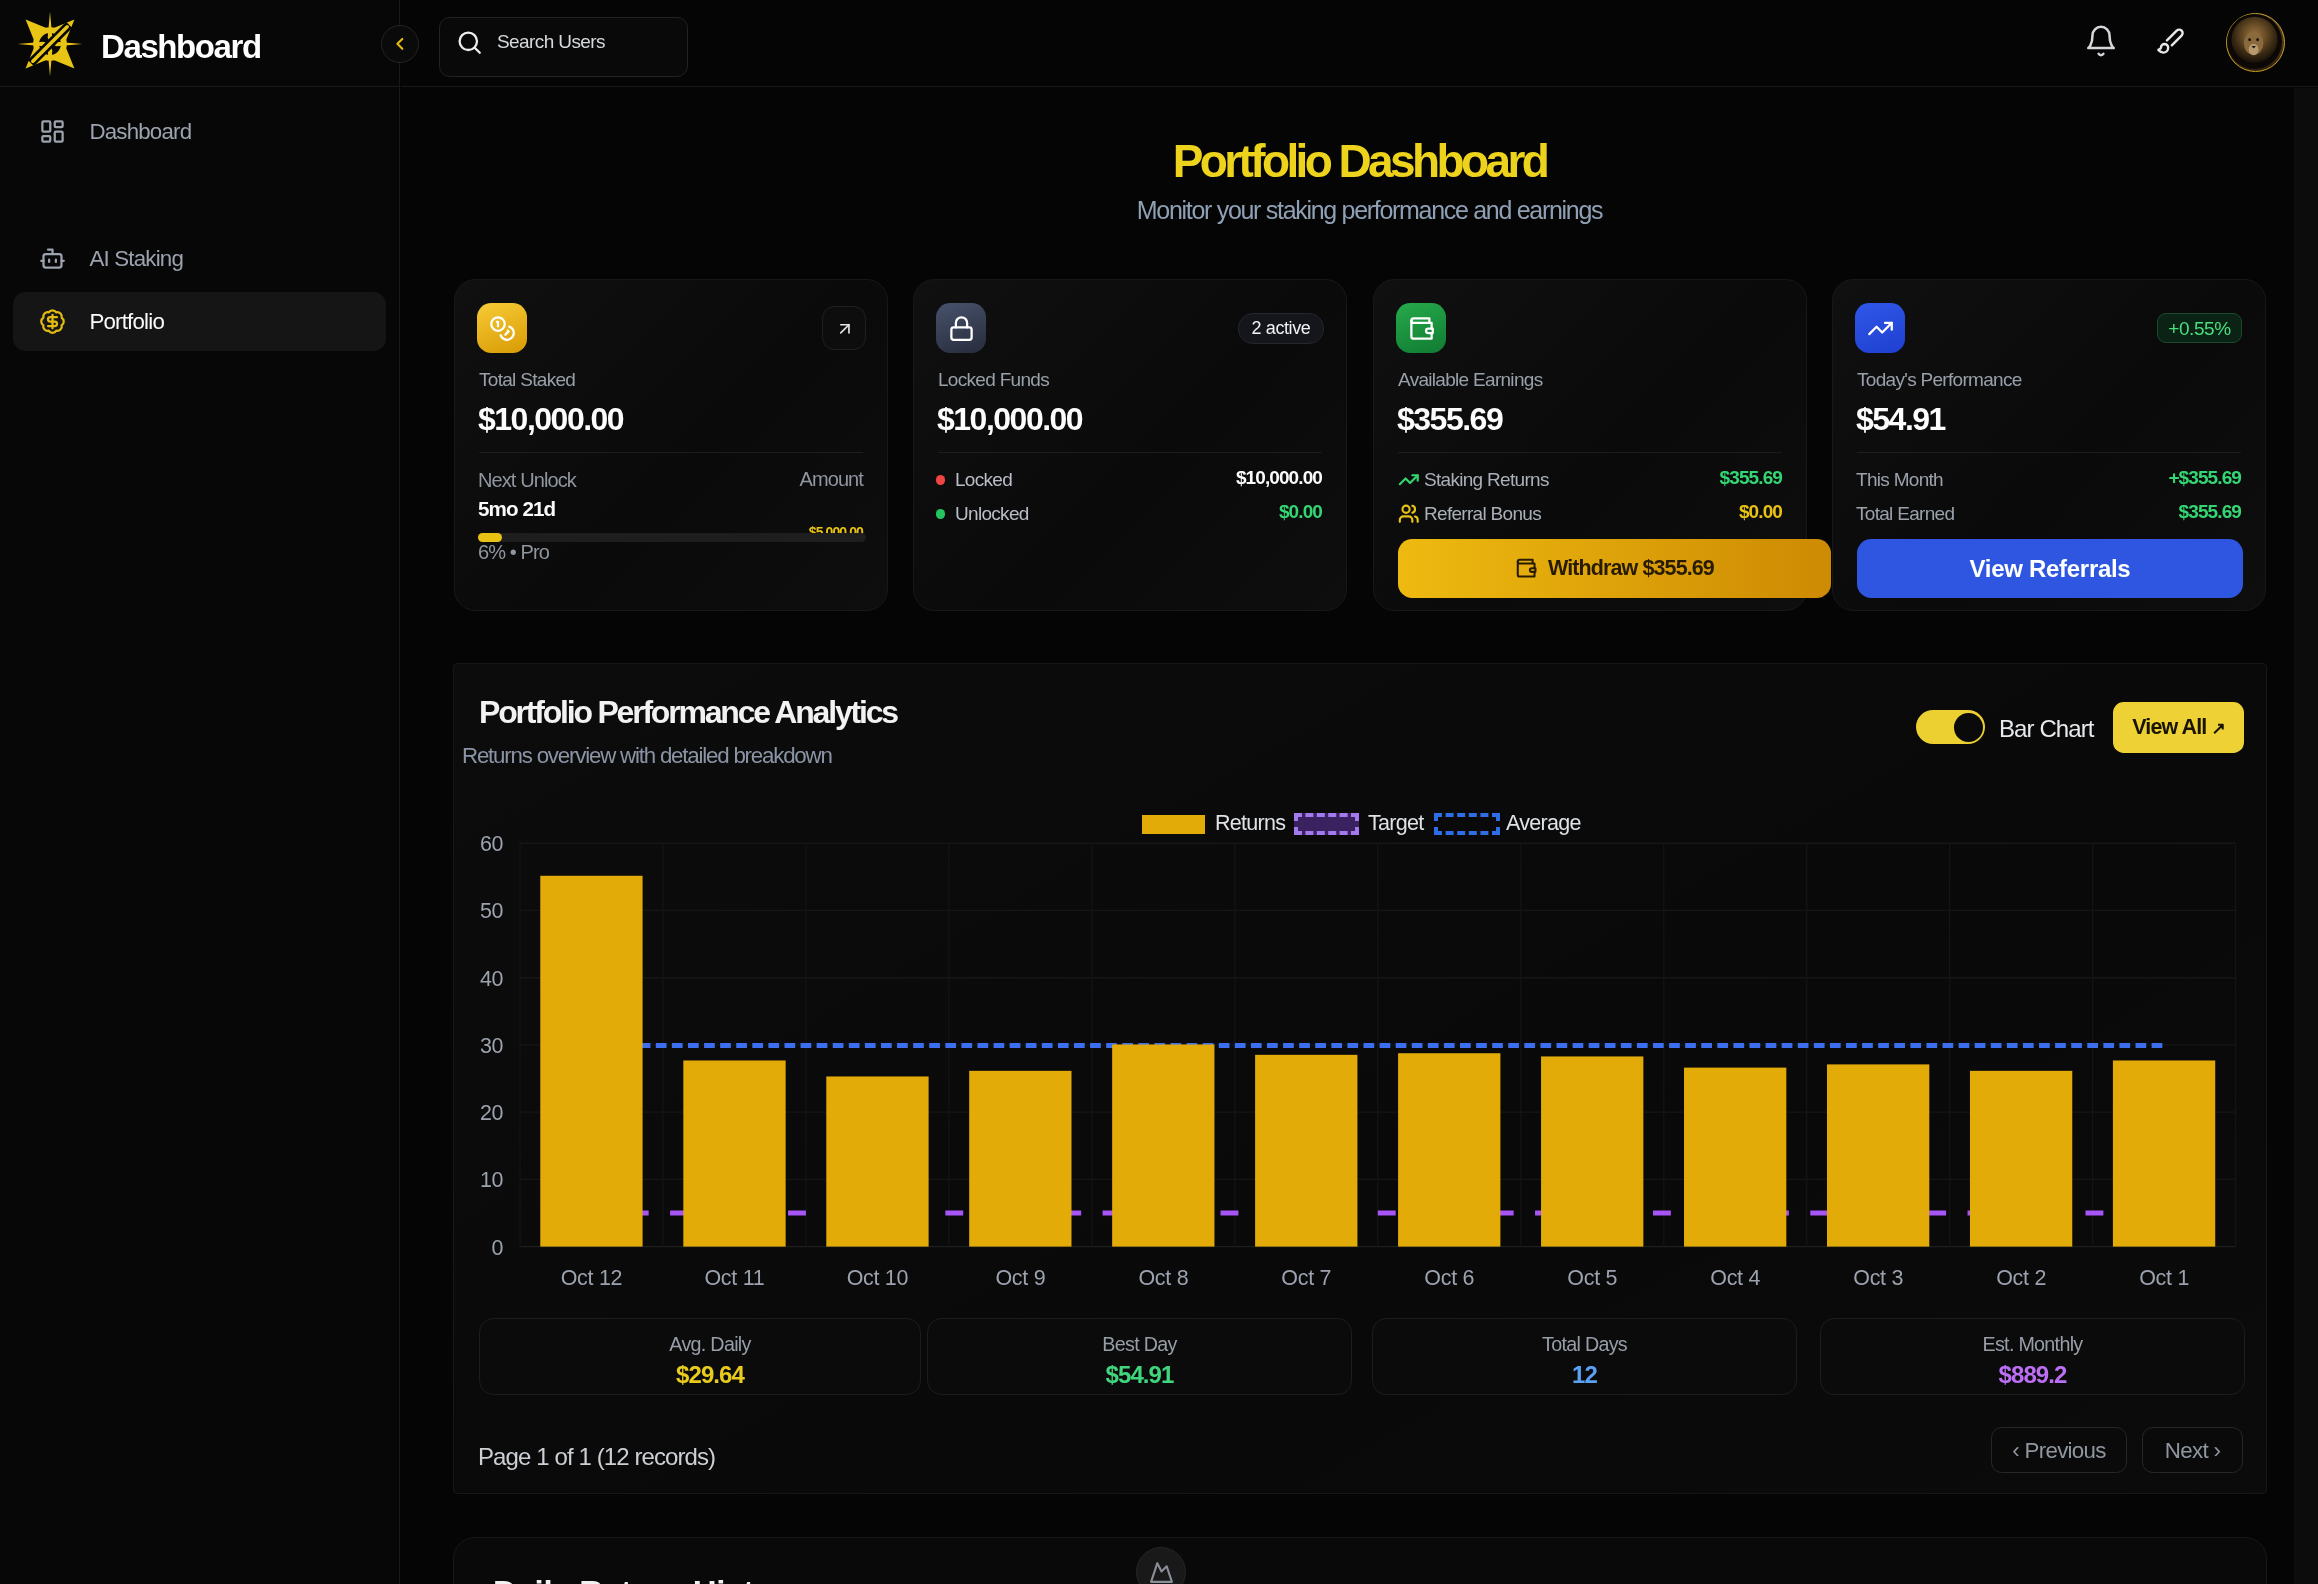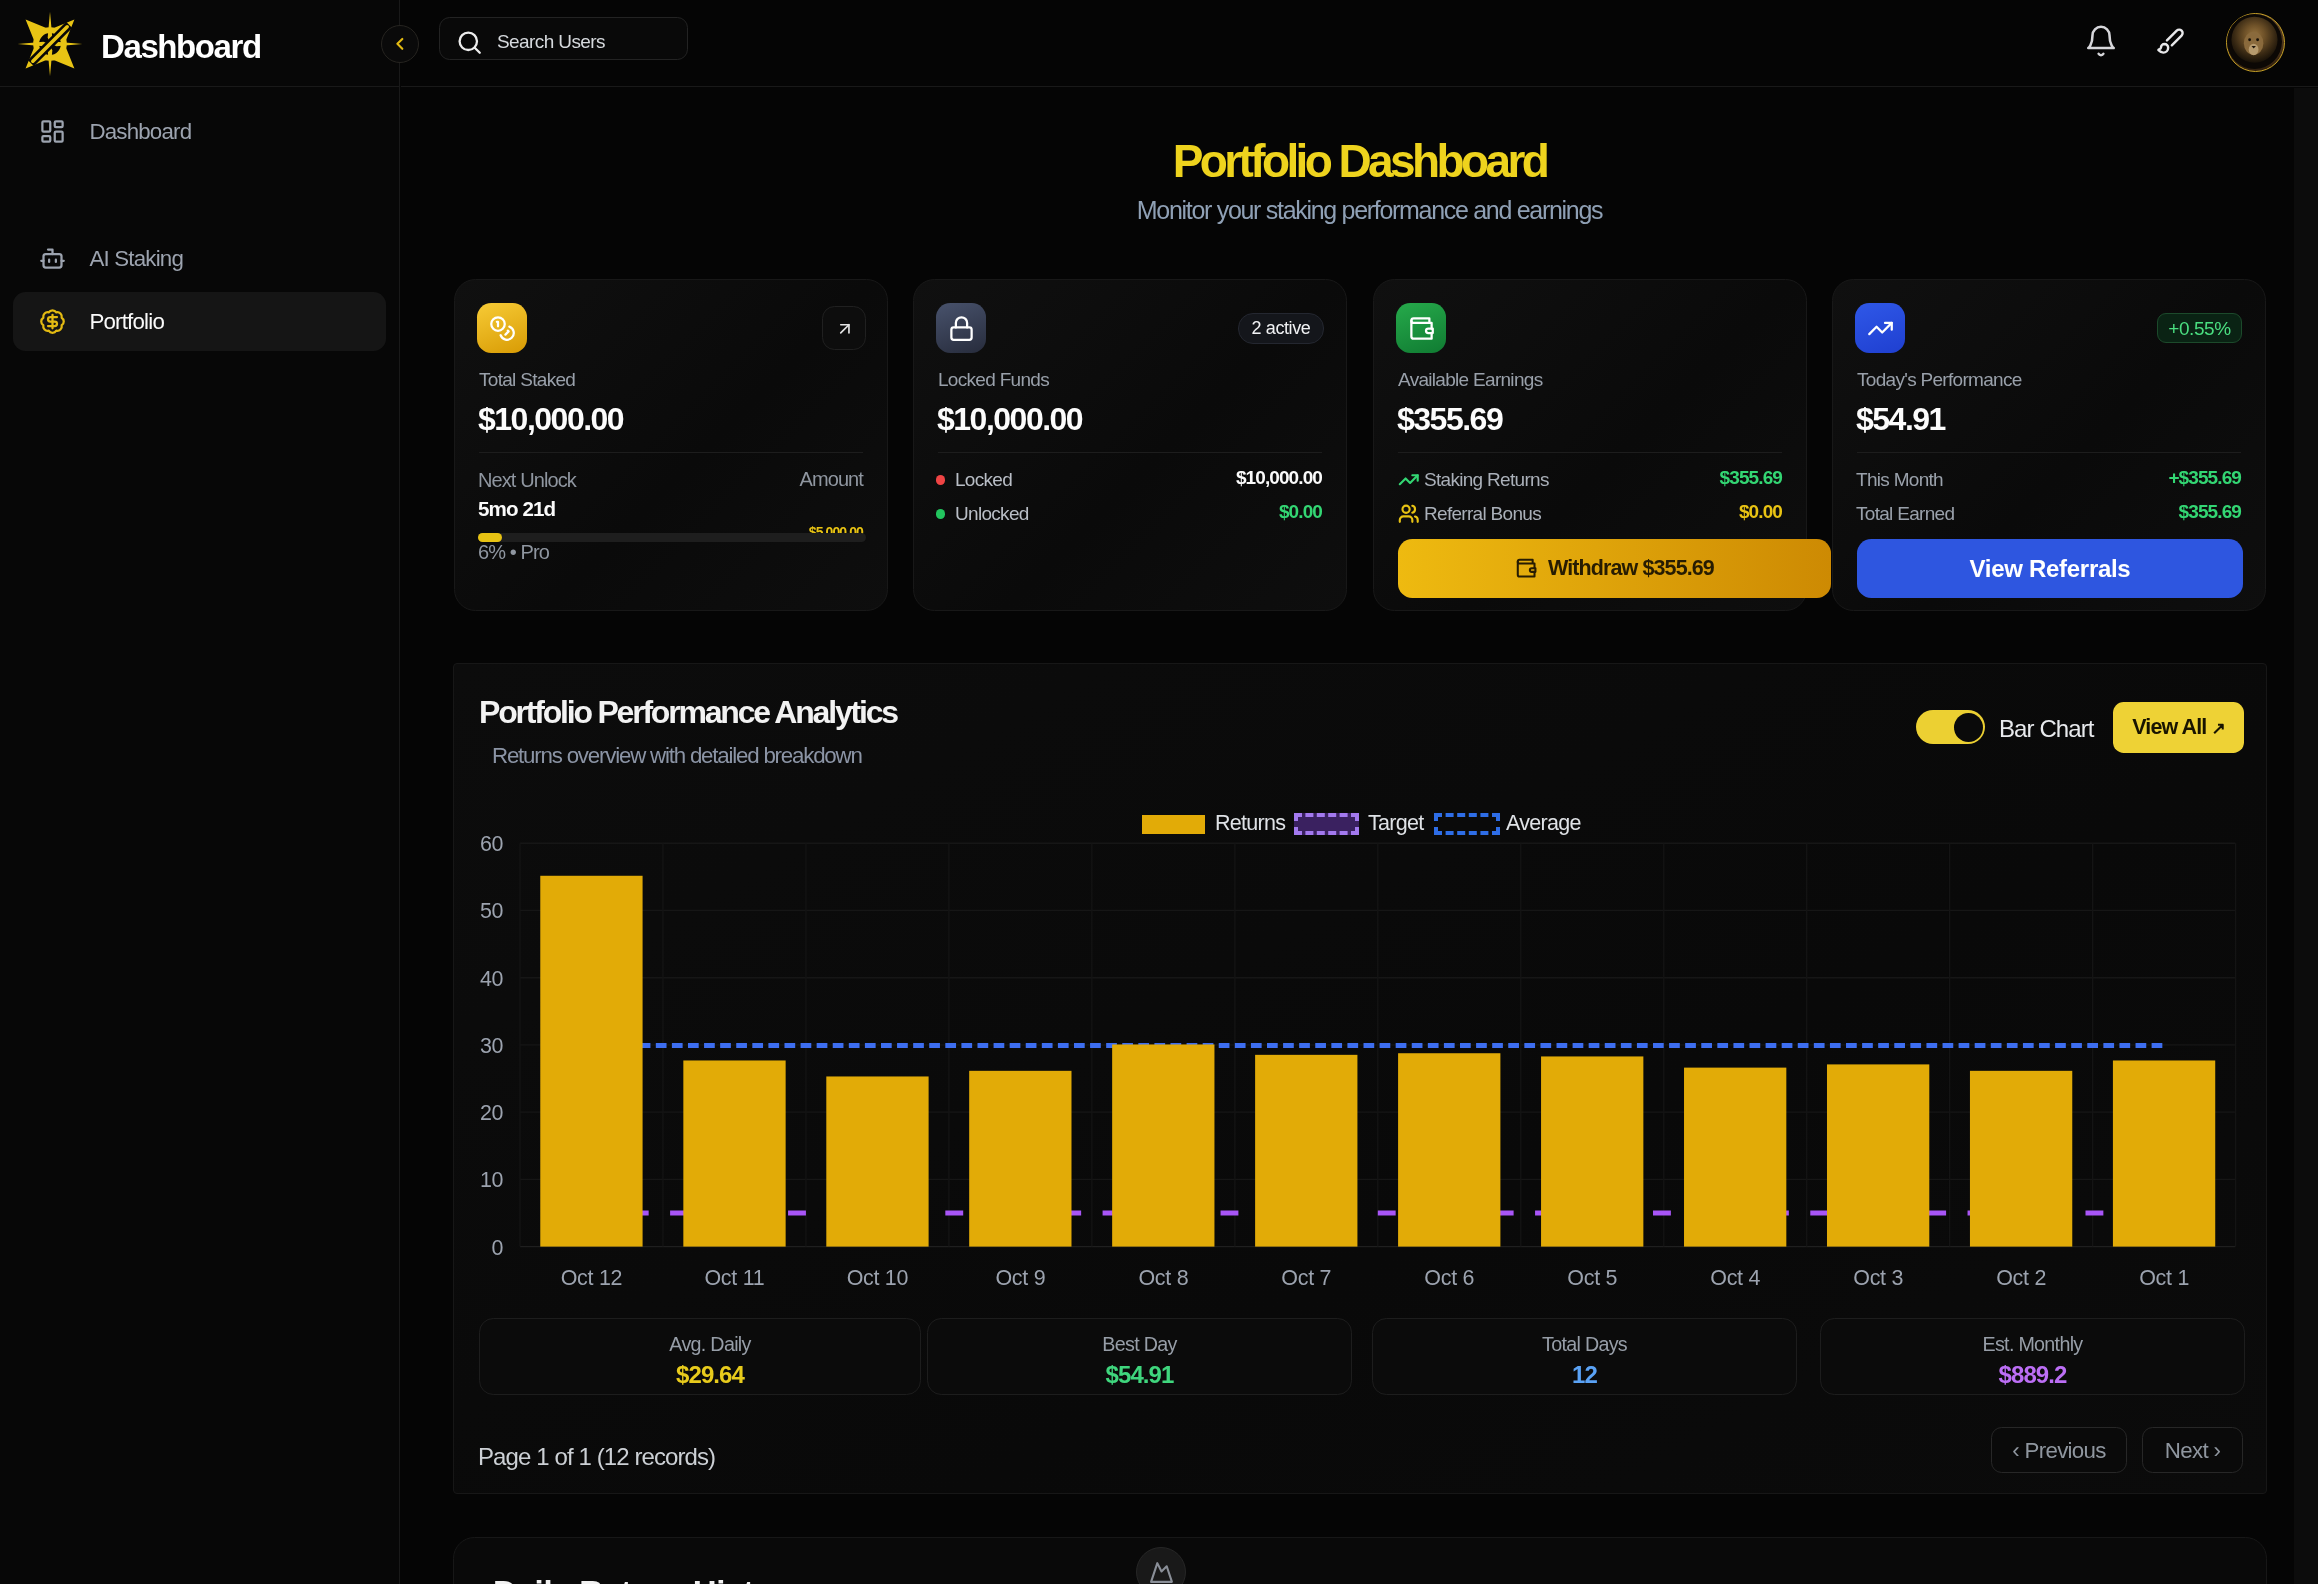--- a/index.html
+++ b/index.html
@@ -18,21 +18,21 @@
   color:#9ca3af; font-size:22.3px; letter-spacing:-0.8px; }
 .nav-item .nv-ic { position:absolute; left:26px; top:16px; }
 .nav-item .nv-tx { position:absolute; left:76px; top:17px; }
 .nav-item.active { background:#151515; color:#fafafa; }
 
 
 #header { position:absolute; left:401px; top:0; width:1917px; height:87px;
   background:#050505; border-bottom:0.9px solid #191919; }
 #collapseBtn { position:absolute; left:-19.7px; top:25px; width:38px; height:38px;
   border-radius:50%; border:0.9px solid #262420; background:#0a0a0a; }
-#search { position:absolute; left:38px; top:17px; width:249px; height:43px;
+#search { position:absolute; left:38px; top:17px; width:249px; height:60px;
   border:0.9px solid #232323; border-radius:10.7px; background:#090909; }
 #search .ph { position:absolute; left:57px; top:13.4px; font-size:19px; color:#d6d9dd; letter-spacing:-0.6px; }
 #avatar { position:absolute; left:2226px; top:12.5px; width:59px; height:59px; border-radius:50%;
   border:1.8px solid #c9a227;
   background:radial-gradient(circle at 50% 38%, #9c7a4e 0%, #6b4d2c 45%, #2c1c0c 78%, #120a04 100%); }
 
 
 #main { position:absolute; left:401px; top:88px; width:1917px; height:1497px; background:#050505; }
 #pageTitle { position:absolute; left:0; width:1917px; text-align:center;
   font-size:46px; font-weight:bold; color:#eed31d; top:46px; letter-spacing:-3.6px; }
@@ -48,21 +48,21 @@
 .c-label { position:absolute; left:24px; top:89px; font-size:19px; color:#99a0aa; letter-spacing:-0.7px; }
 .c-value { position:absolute; left:23px; top:121px; font-size:32px; font-weight:bold; color:#fcfcfc; letter-spacing:-1.5px; }
 .c-div { position:absolute; left:24px; right:24px; top:172px; height:0.9px; background:#1d1d1d; }
 .rowlab { font-size:20px; color:#8f96a0; letter-spacing:-0.9px; }
 .rowval { font-size:19.7px; font-weight:bold; letter-spacing:-0.9px; }
 
 
 #panel { position:absolute; left:52px; top:575px; width:1814px; height:831px; border-radius:4px;
   border:0.9px solid #171717; background:linear-gradient(150deg,#0c0c0c 0%,#090909 60%,#0b0b0b 100%); }
 #panel h2 { position:absolute; left:25px; top:30px; font-size:32px; font-weight:bold; color:#f2f2f2; letter-spacing:-2.2px;}
-#panel .sub { position:absolute; left:38px; top:79px; font-size:22.3px; color:#8b94a5; letter-spacing:-1.2px; }
+#panel .sub { position:absolute; left:8px; top:79px; font-size:22.3px; color:#8b94a5; letter-spacing:-1.2px; }
 #toggle { position:absolute; left:1462px; top:46px; width:69px; height:34px; border-radius:17px;
   background:#ecd032; }
 #toggle .knob { position:absolute; left:38px; top:2.7px; width:29px; height:29px; border-radius:50%;
   background:#0a0a0a; }
 #tglLab { position:absolute; left:1545px; top:51px; font-size:24px; color:#e8eaed; letter-spacing:-0.9px; }
 #viewAll { position:absolute; left:1659px; top:38px; width:131px; height:51px; border-radius:10.7px;
   background:#eed235; color:#181400; font-size:21.5px; font-weight:bold; text-align:center; line-height:51px; letter-spacing:-0.9px; }
 
 
 .sbox { position:absolute; top:654px; height:77px; border-radius:14.3px; border:0.9px solid #1d1d1d;

